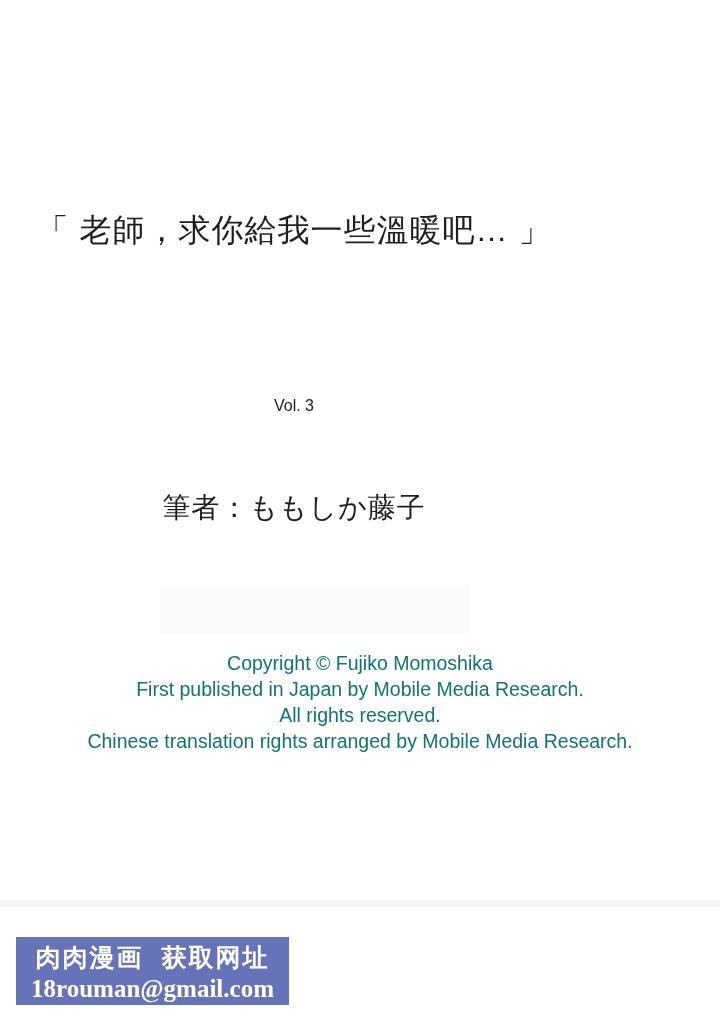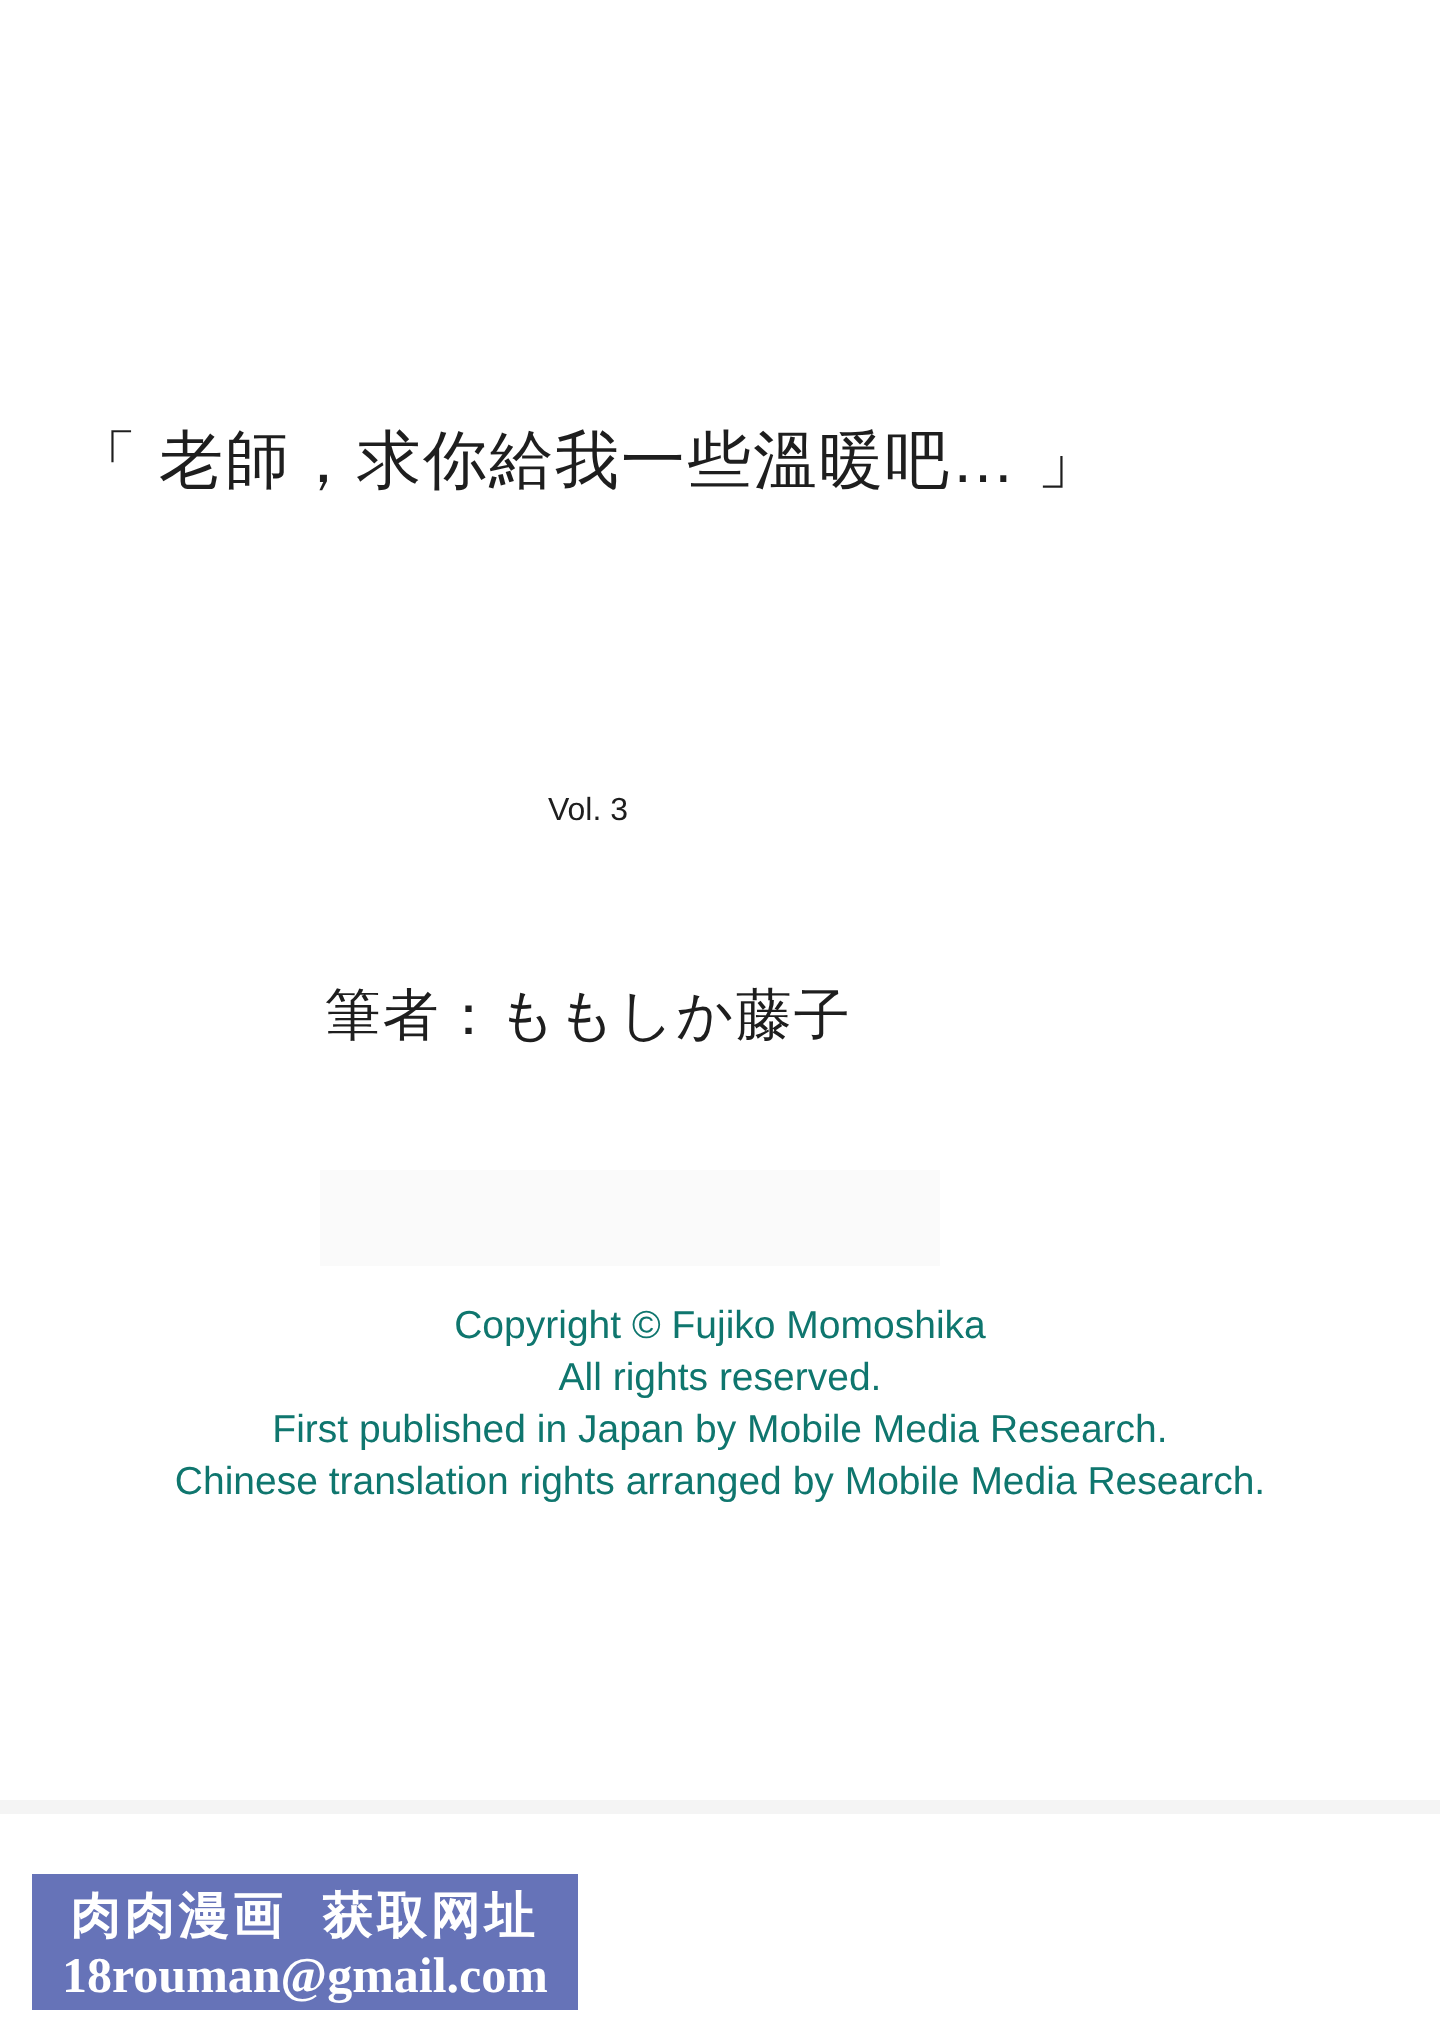--- a/index.html
+++ b/index.html
@@ -54,22 +54,22 @@
 
 
   <div class="centered volume-label">Vol. 3</div>
 
   <div class="centered author-line">筆者：ももしか藤子</div>
 
   <div class="scan-artifact-rect"></div>
 
   <div class="copyright-block">
     <div>Copyright © Fujiko Momoshika</div>
+    <div>First published in Japan by Mobile Media Research.</div>
     <div>All rights reserved.</div>
-    <div>First published in Japan by Mobile Media Research.</div>
     <div>Chinese translation rights arranged by Mobile Media Research.</div>
   </div>
 
   <div class="scan-artifact-band"></div>
 
   <div class="watermark-box" style="background: rgb(102, 115, 184); color: rgb(255, 255, 255);">
     <div class="watermark-title">肉肉漫画  获取网址</div>
     <div class="watermark-email">18rouman@gmail.com</div>
   </div>
 

